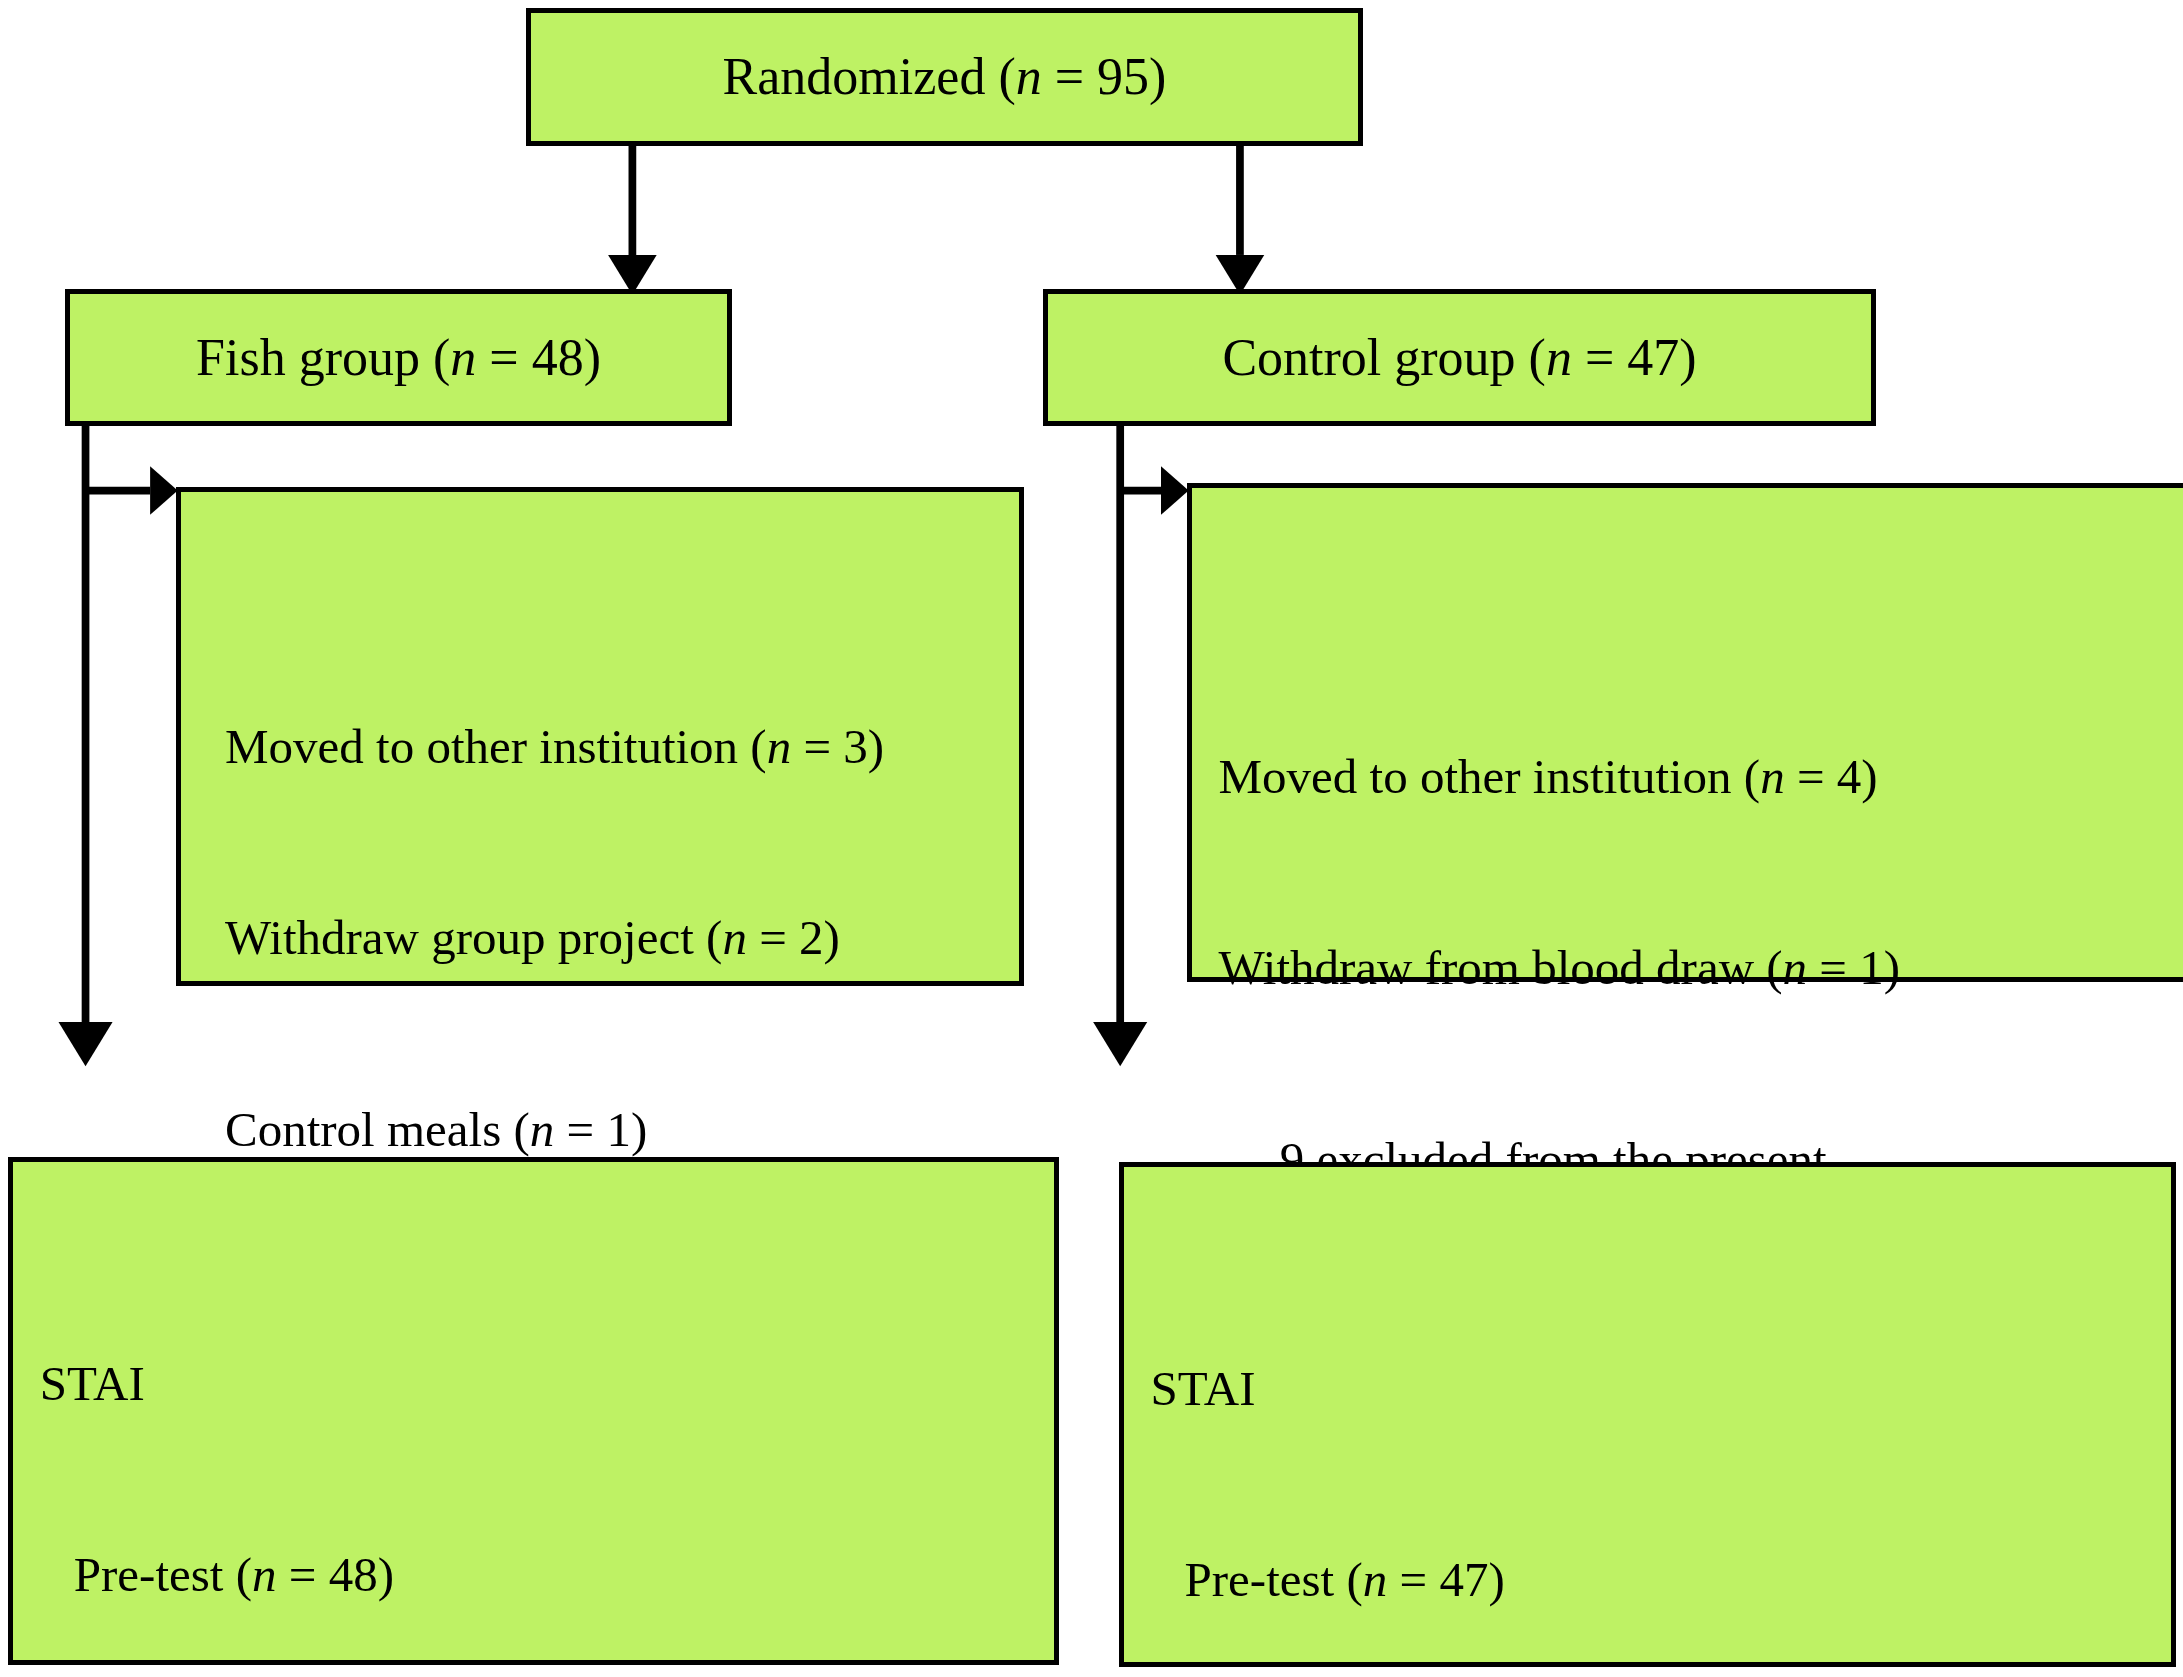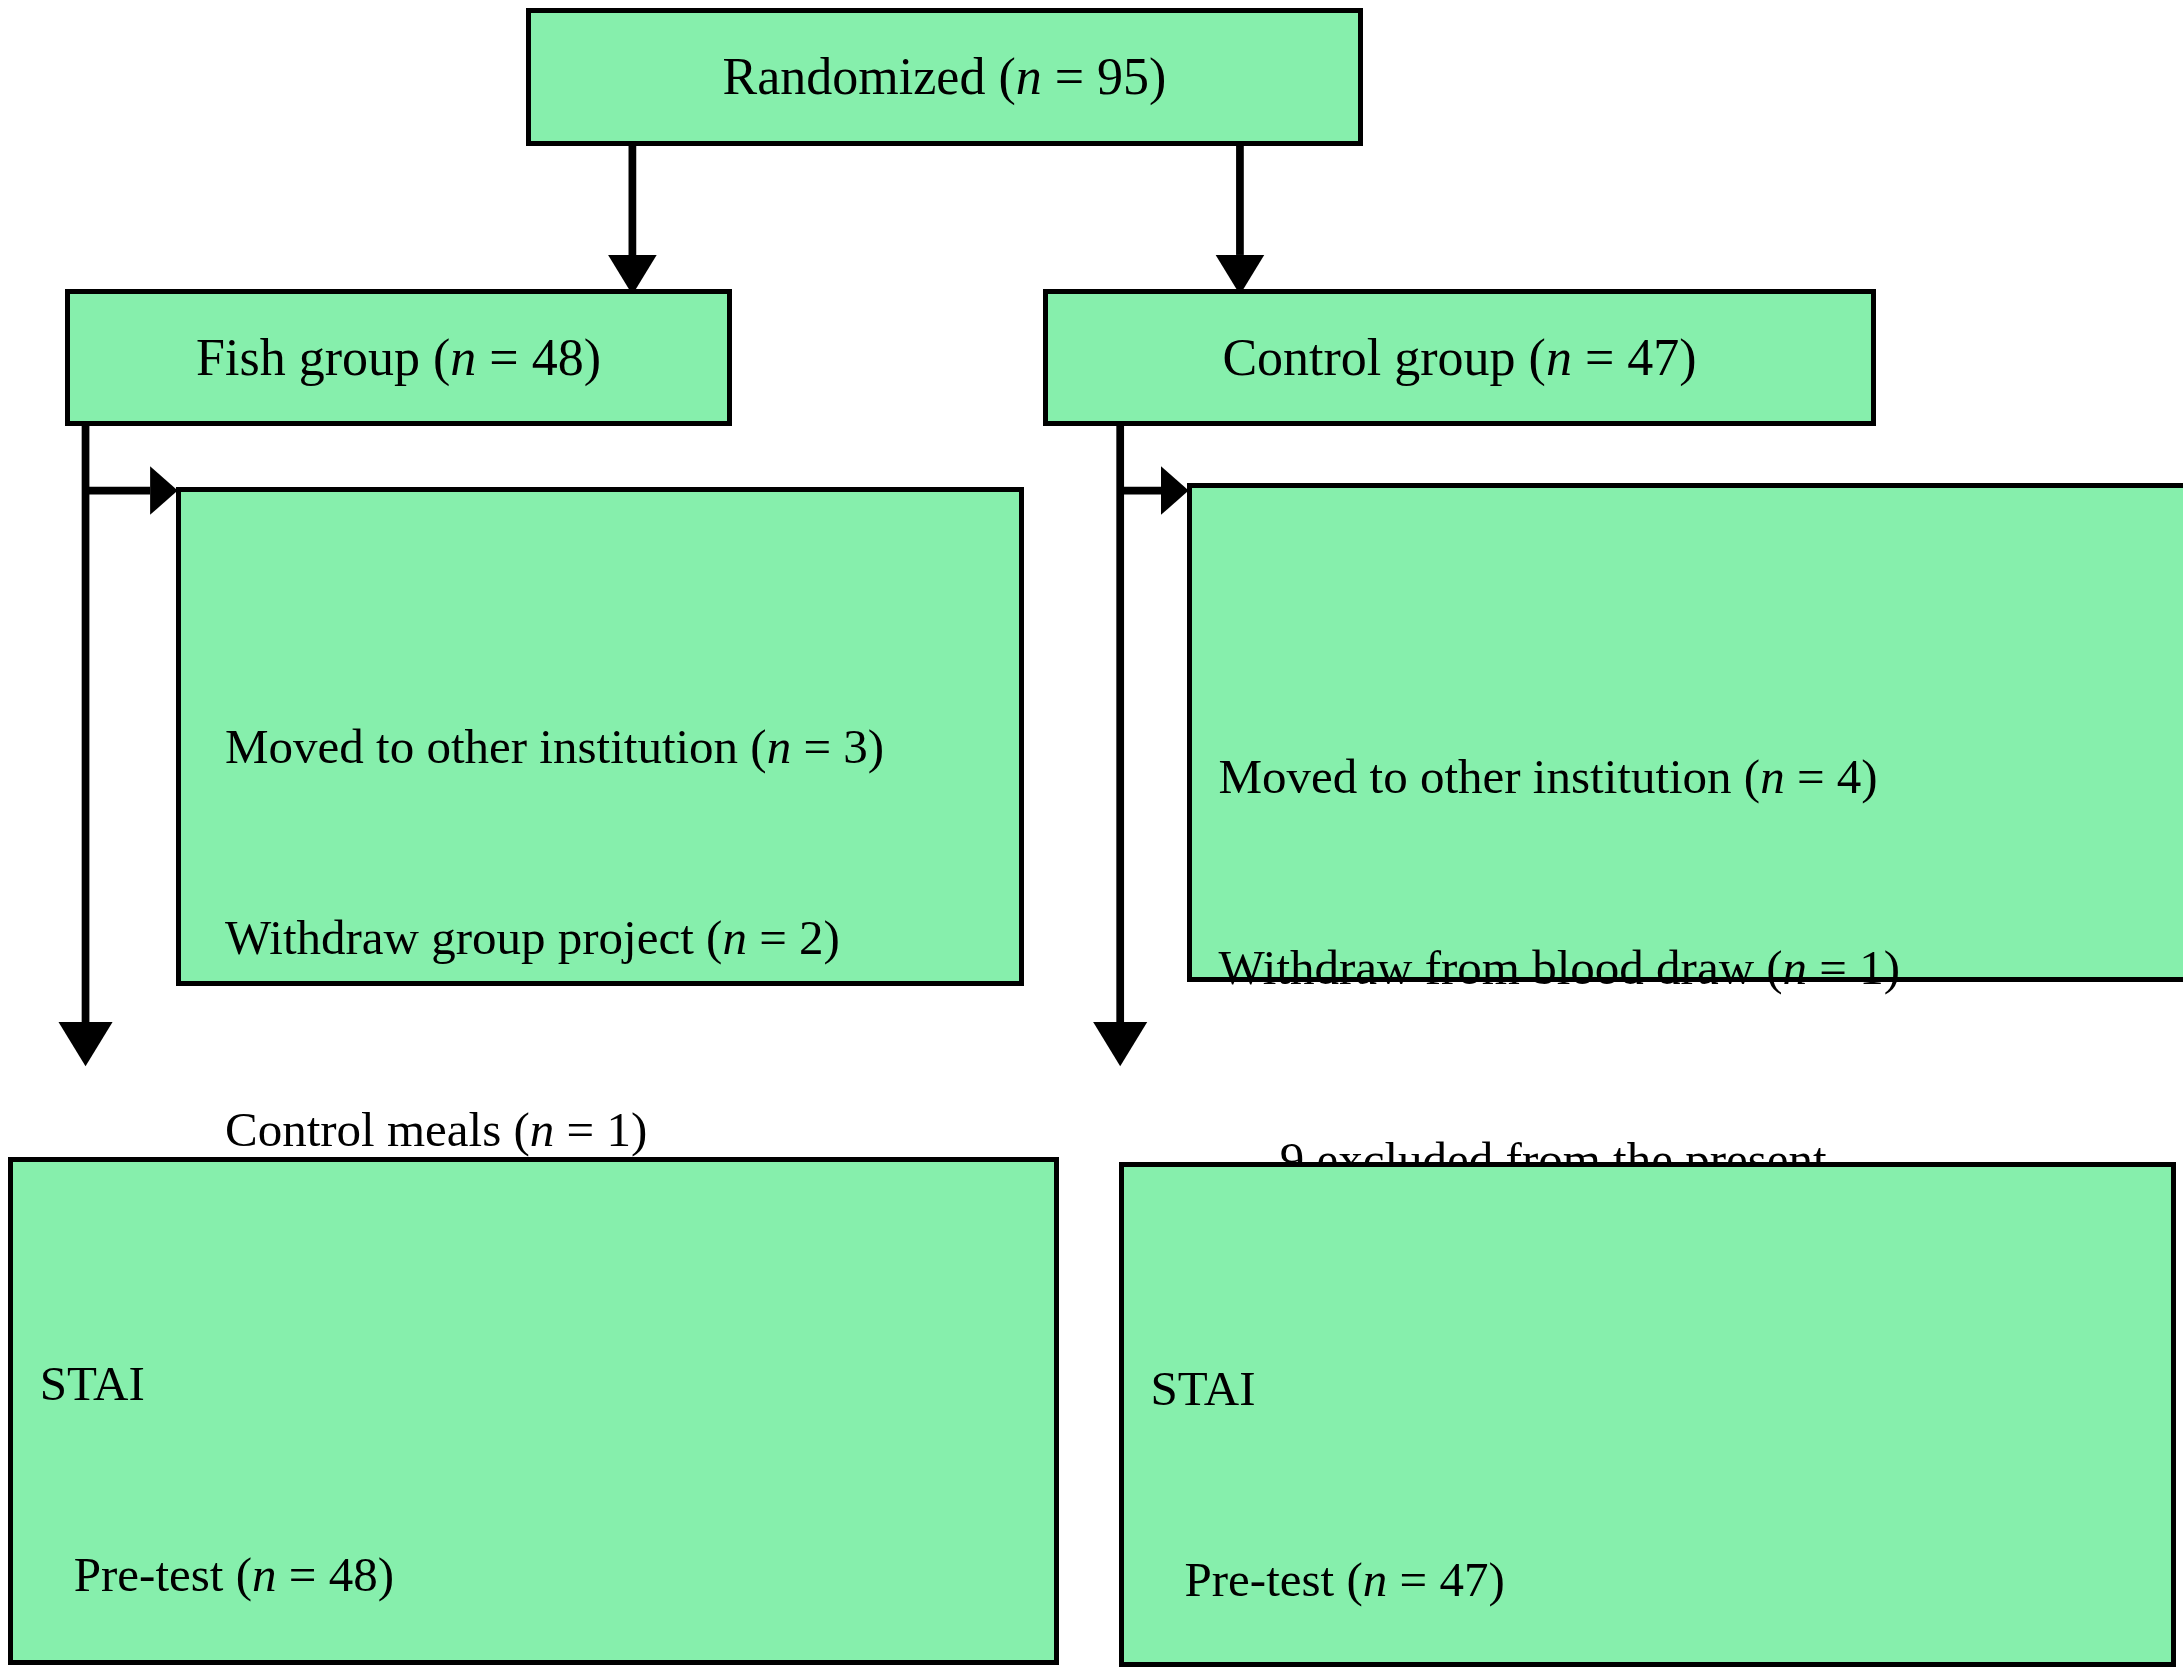--- a/index.html
+++ b/index.html
@@ -14,21 +14,21 @@
     height: 1677px;
     background: #ffffff;
     font-family: "Liberation Serif", "DejaVu Serif", serif;
     color: #000000;
     overflow: hidden;
   }
   .box {
     position: absolute;
     box-sizing: border-box;
     border: 5.5px solid #000000;
-    background: #86efac;
+    background: #bef264;
   }
   .box-center {
     display: flex;
     align-items: center;
     justify-content: center;
     text-align: center;
   }
   .box-text {
     position: absolute;
     white-space: pre;

